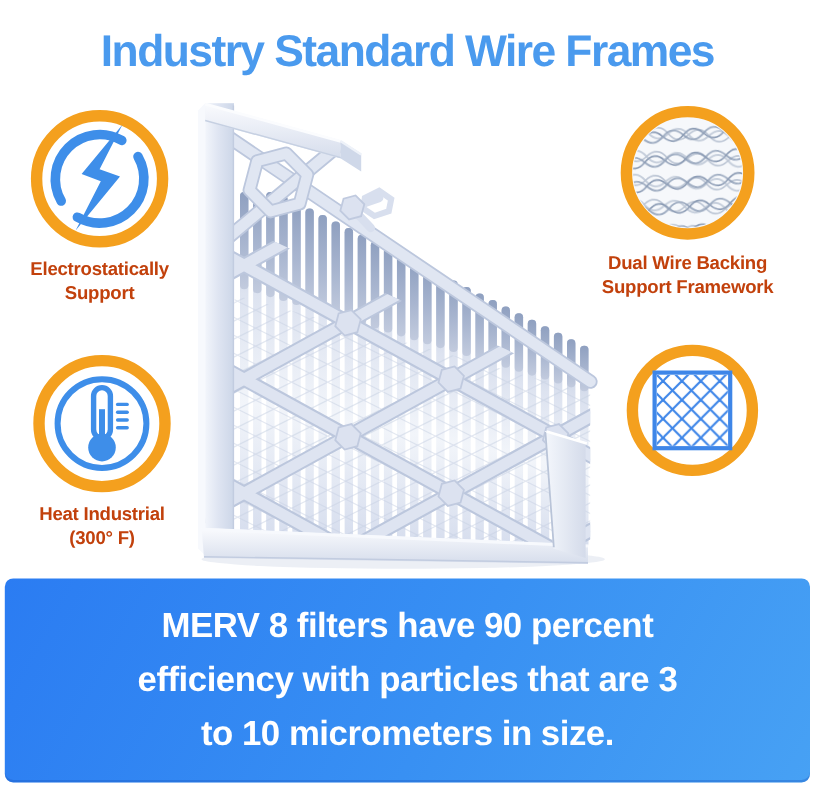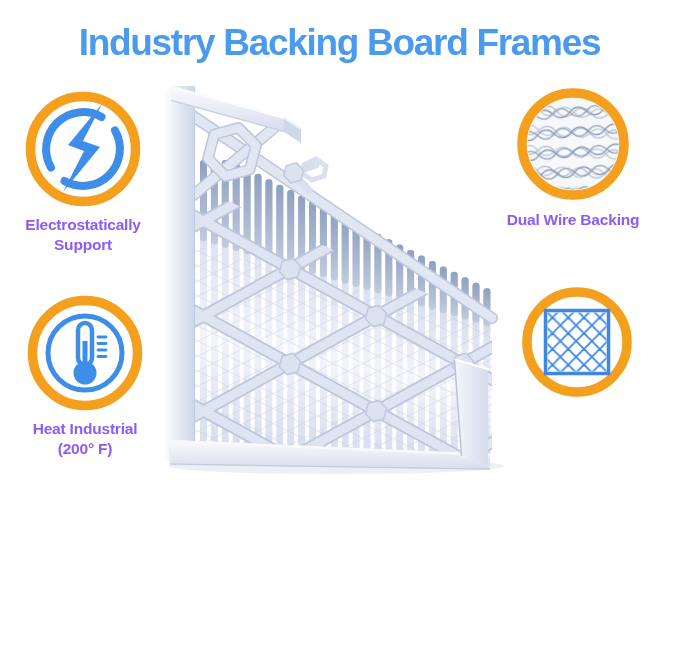--- a/index.html
+++ b/index.html
@@ -9,42 +9,42 @@
   }
   .title{
     position:absolute;top:-7px;left:0;right:0;text-align:center;
     font-size:37px;font-weight:bold;letter-spacing:-1.3px;line-height:50px;
     color:#4A9AEE;white-space:nowrap;
   }
   .feature{position:absolute;display:flex;flex-direction:column;align-items:center;}
   .feature .icon-wrap{display:block;}
   .feature-label{
     text-align:center;font-weight:bold;font-size:15.5px;line-height:20px;
-    letter-spacing:-0.2px;color:#8b5cf6;margin-top:7px;white-space:nowrap;
+    letter-spacing:-0.2px;color:#c2410c;margin-top:7px;white-space:nowrap;
   }
   .feature-label span{display:block;}
   #feature-wire .feature-label,#feature-industrial .feature-label{margin-top:9px;}
   .filter-art{position:absolute;left:158px;top:66px;width:352px;height:412px;}
   .banner{
     position:absolute;left:4px;right:4px;top:482px;bottom:5px;border-radius:7px;
     background:linear-gradient(118deg,#2B7CF2 0%,#3890F3 55%,#47A1F4 100%);
     box-shadow:inset 0 -2px 0 rgba(25,85,190,.35);
     display:flex;flex-direction:column;align-items:center;justify-content:center;
   }
   .banner-line{
     display:block;color:#ffffff;font-weight:bold;font-size:29px;line-height:45px;
     letter-spacing:-0.4px;text-align:center;white-space:nowrap;
   }
 </style>
 </head>
 <body>
 
 <div class="page">
 
-  <h1 class="title">Industry Backing Board Frames</h1>
+  <h1 class="title">Industry Standard Wire Frames</h1>
 
   <div class="feature" id="feature-electro" style="left:8px;top:90px;width:150px;">
     <svg class="icon-wrap" width="118" height="118" viewBox="0 0 118 118">
       <circle cx="59" cy="59" r="52.5" fill="#ffffff" stroke="#F4A01E" stroke-width="9.5"></circle>
       <path d="M91,40.5 A37,37 0 0 1 40.5,91" fill="none" stroke="#3E8EE9" stroke-width="8" stroke-linecap="round"></path>
       <path d="M27,77.5 A37,37 0 0 1 77.5,27" fill="none" stroke="#3E8EE9" stroke-width="8" stroke-linecap="round"></path>
       <path d="M78,14 L44,55 L60,61 L39,102 L76,57 L59,51 Z" fill="#3E8EE9"></path>
     </svg>
     <div class="feature-label">
       <span>Electrostatically</span>
@@ -59,40 +59,41 @@
           <path d="M0,10 Q8.5,1 17,10 Q25.5,19 34,10" fill="none" stroke="#9fadc2" stroke-width="1.6"></path>
           <path d="M0,10 Q8.5,19 17,10 Q25.5,1 34,10" fill="none" stroke="#8b9bb4" stroke-width="1.3"></path>
         </pattern>
       </defs>
       <circle cx="57" cy="57" r="51" fill="#f6f8fb" stroke="#F4A01E" stroke-width="9.5"></circle>
       <circle cx="57" cy="57" r="45.5" fill="url(#meshP)"></circle>
       <circle cx="57" cy="57" r="45.5" fill="url(#meshP)" transform="rotate(8 57 57)" opacity="0.55"></circle>
     </svg>
     <div class="feature-label">
       <span>Dual Wire Backing</span>
+      <span>Support Framework</span>
     </div>
   </div>
 
   <div class="feature" id="feature-heat" style="left:10px;top:294px;width:150px;">
     <svg class="icon-wrap" width="118" height="118" viewBox="0 0 118 118">
       <circle cx="59" cy="59" r="52.5" fill="#ffffff" stroke="#F4A01E" stroke-width="9.5"></circle>
       <circle cx="59" cy="59" r="37" fill="#ffffff" stroke="#3E8EE9" stroke-width="5"></circle>
       <rect x="52" y="29" width="14" height="42" rx="7" fill="#ffffff" stroke="#3E8EE9" stroke-width="4.5"></rect>
       <rect x="56.5" y="47" width="5" height="26" fill="#3E8EE9"></rect>
       <circle cx="59" cy="79" r="11.5" fill="#3E8EE9"></circle>
       <g stroke="#3E8EE9" stroke-width="2.8" stroke-linecap="round">
         <line x1="72" y1="43" x2="80" y2="43"></line>
         <line x1="72" y1="49.5" x2="80" y2="49.5"></line>
         <line x1="72" y1="56" x2="80" y2="56"></line>
         <line x1="72" y1="62.5" x2="80" y2="62.5"></line>
       </g>
     </svg>
     <div class="feature-label">
       <span>Heat Industrial</span>
-      <span>(200° F)</span>
+      <span>(300° F)</span>
     </div>
   </div>
 
   <div class="feature" id="feature-industrial" style="left:497px;top:286px;width:160px;">
     <svg class="icon-wrap" width="112" height="112" viewBox="0 0 112 112">
       <defs>
         <pattern id="diagP" width="15.75" height="15.75" patternUnits="userSpaceOnUse">
           <path d="M0,0 L15.75,15.75" stroke="#3E86E8" stroke-width="1.8"></path>
           <path d="M15.75,0 L0,15.75" stroke="#3E86E8" stroke-width="1.8"></path>
         </pattern>
@@ -316,14 +317,19 @@
       <line x1="12" y1="398" x2="332" y2="403" stroke="#c2cce0" stroke-width="1.2"></line>
     </g>
 
     <g>
       <path d="M296,293 L330,303 L330,399 L303,391 Z" fill="url(#capG)"></path>
       <line x1="296.5" y1="294" x2="303.5" y2="390" stroke="#b9c4d8" stroke-width="1.5"></line>
       <line x1="297.5" y1="293.5" x2="331" y2="303.5" stroke="#ffffff" stroke-width="2.2"></line>
     </g>
   </svg>
 
+  <div class="banner">
+    <span class="banner-line">MERV 8 filters have 90 percent</span>
+    <span class="banner-line">efficiency with particles that are 3</span>
+    <span class="banner-line">to 10 micrometers in size.</span>
+  </div>
 
 </div>
 
 </body></html>

